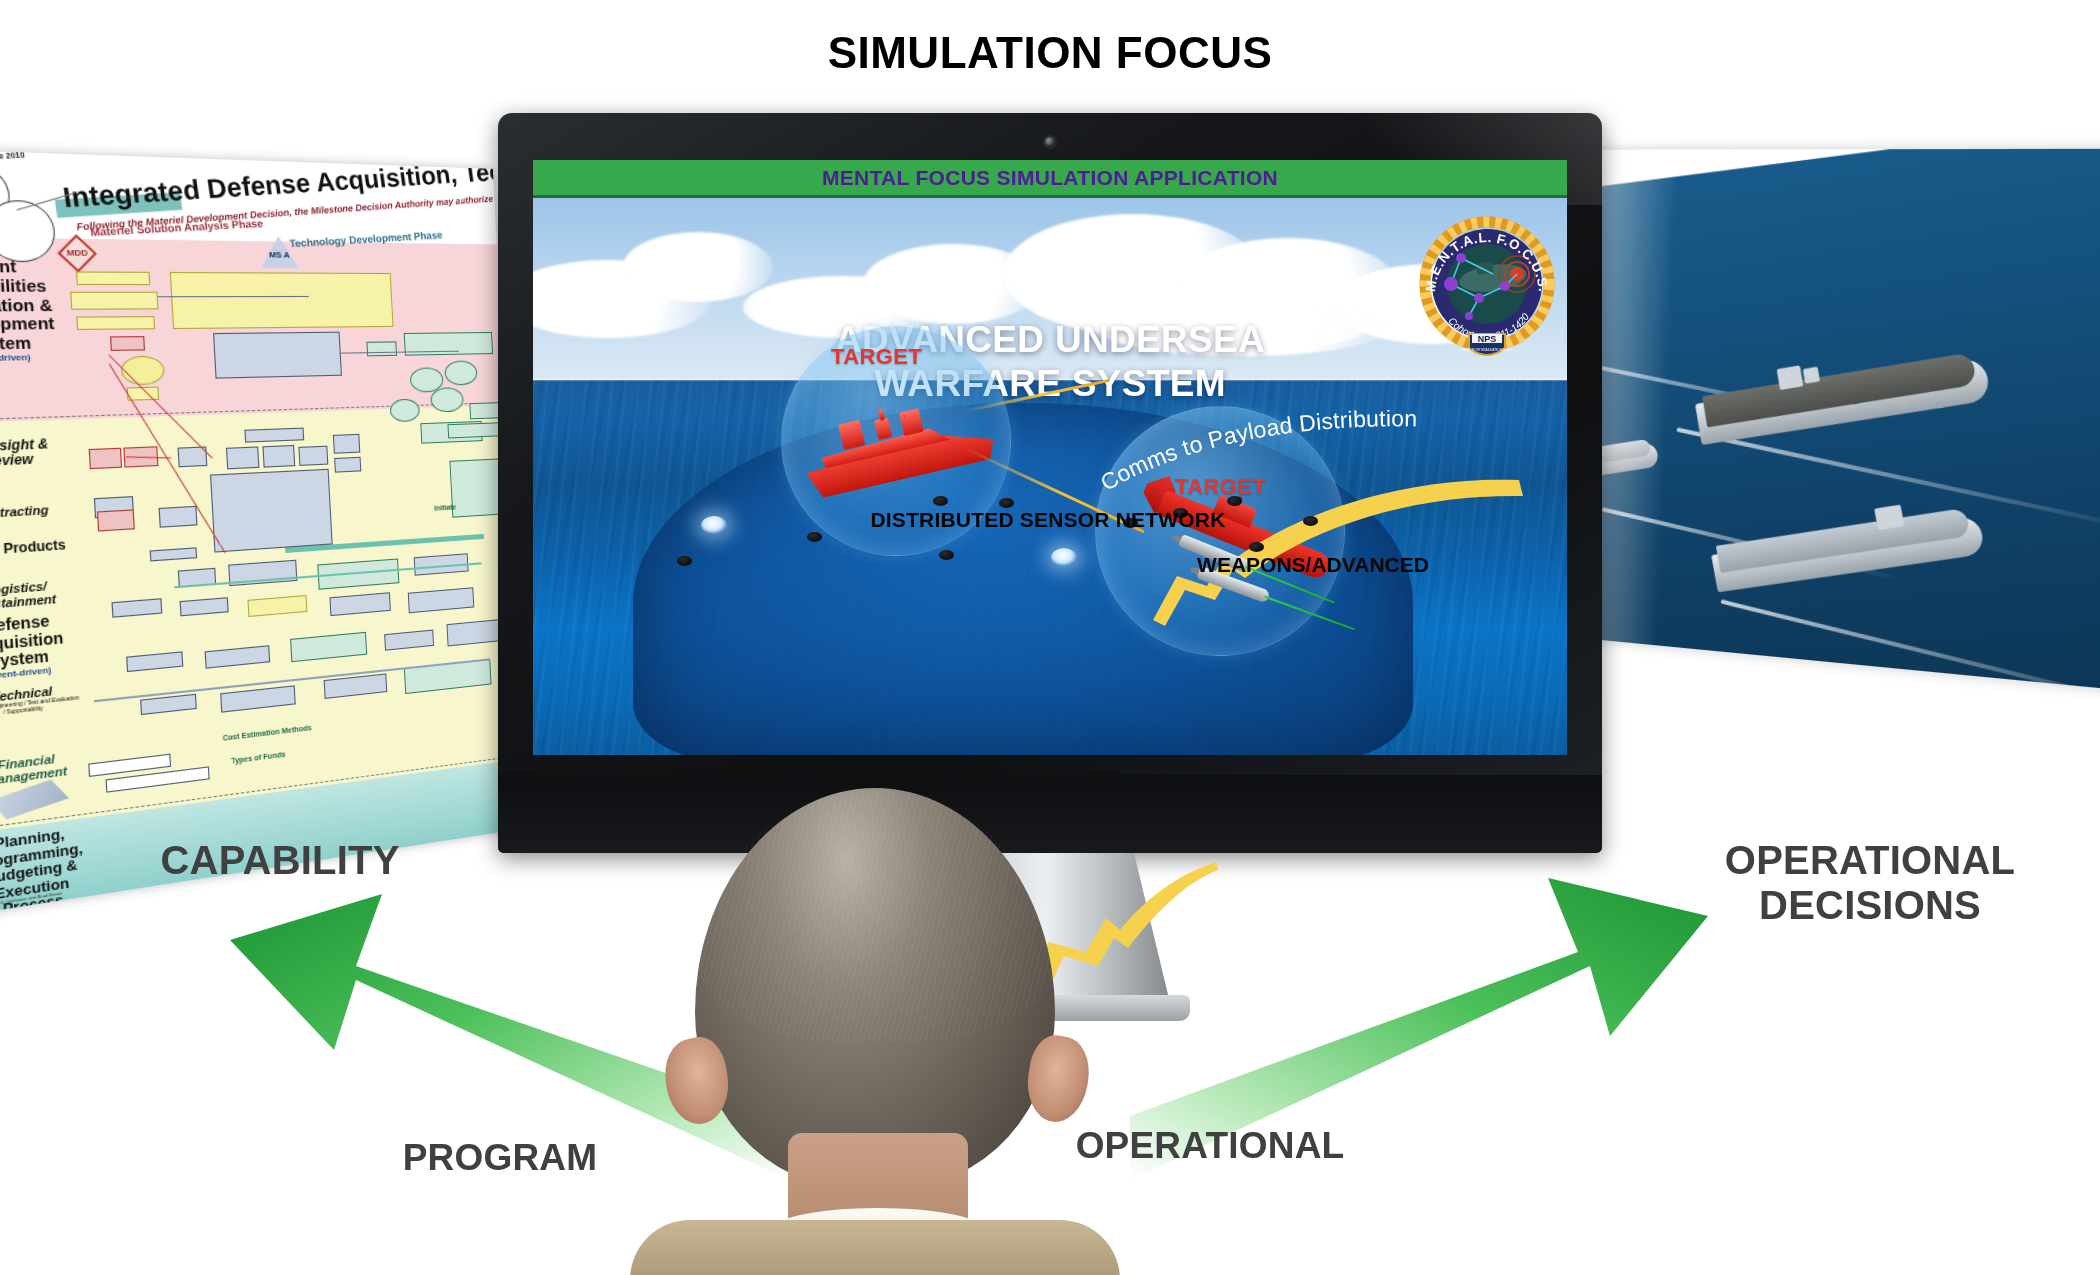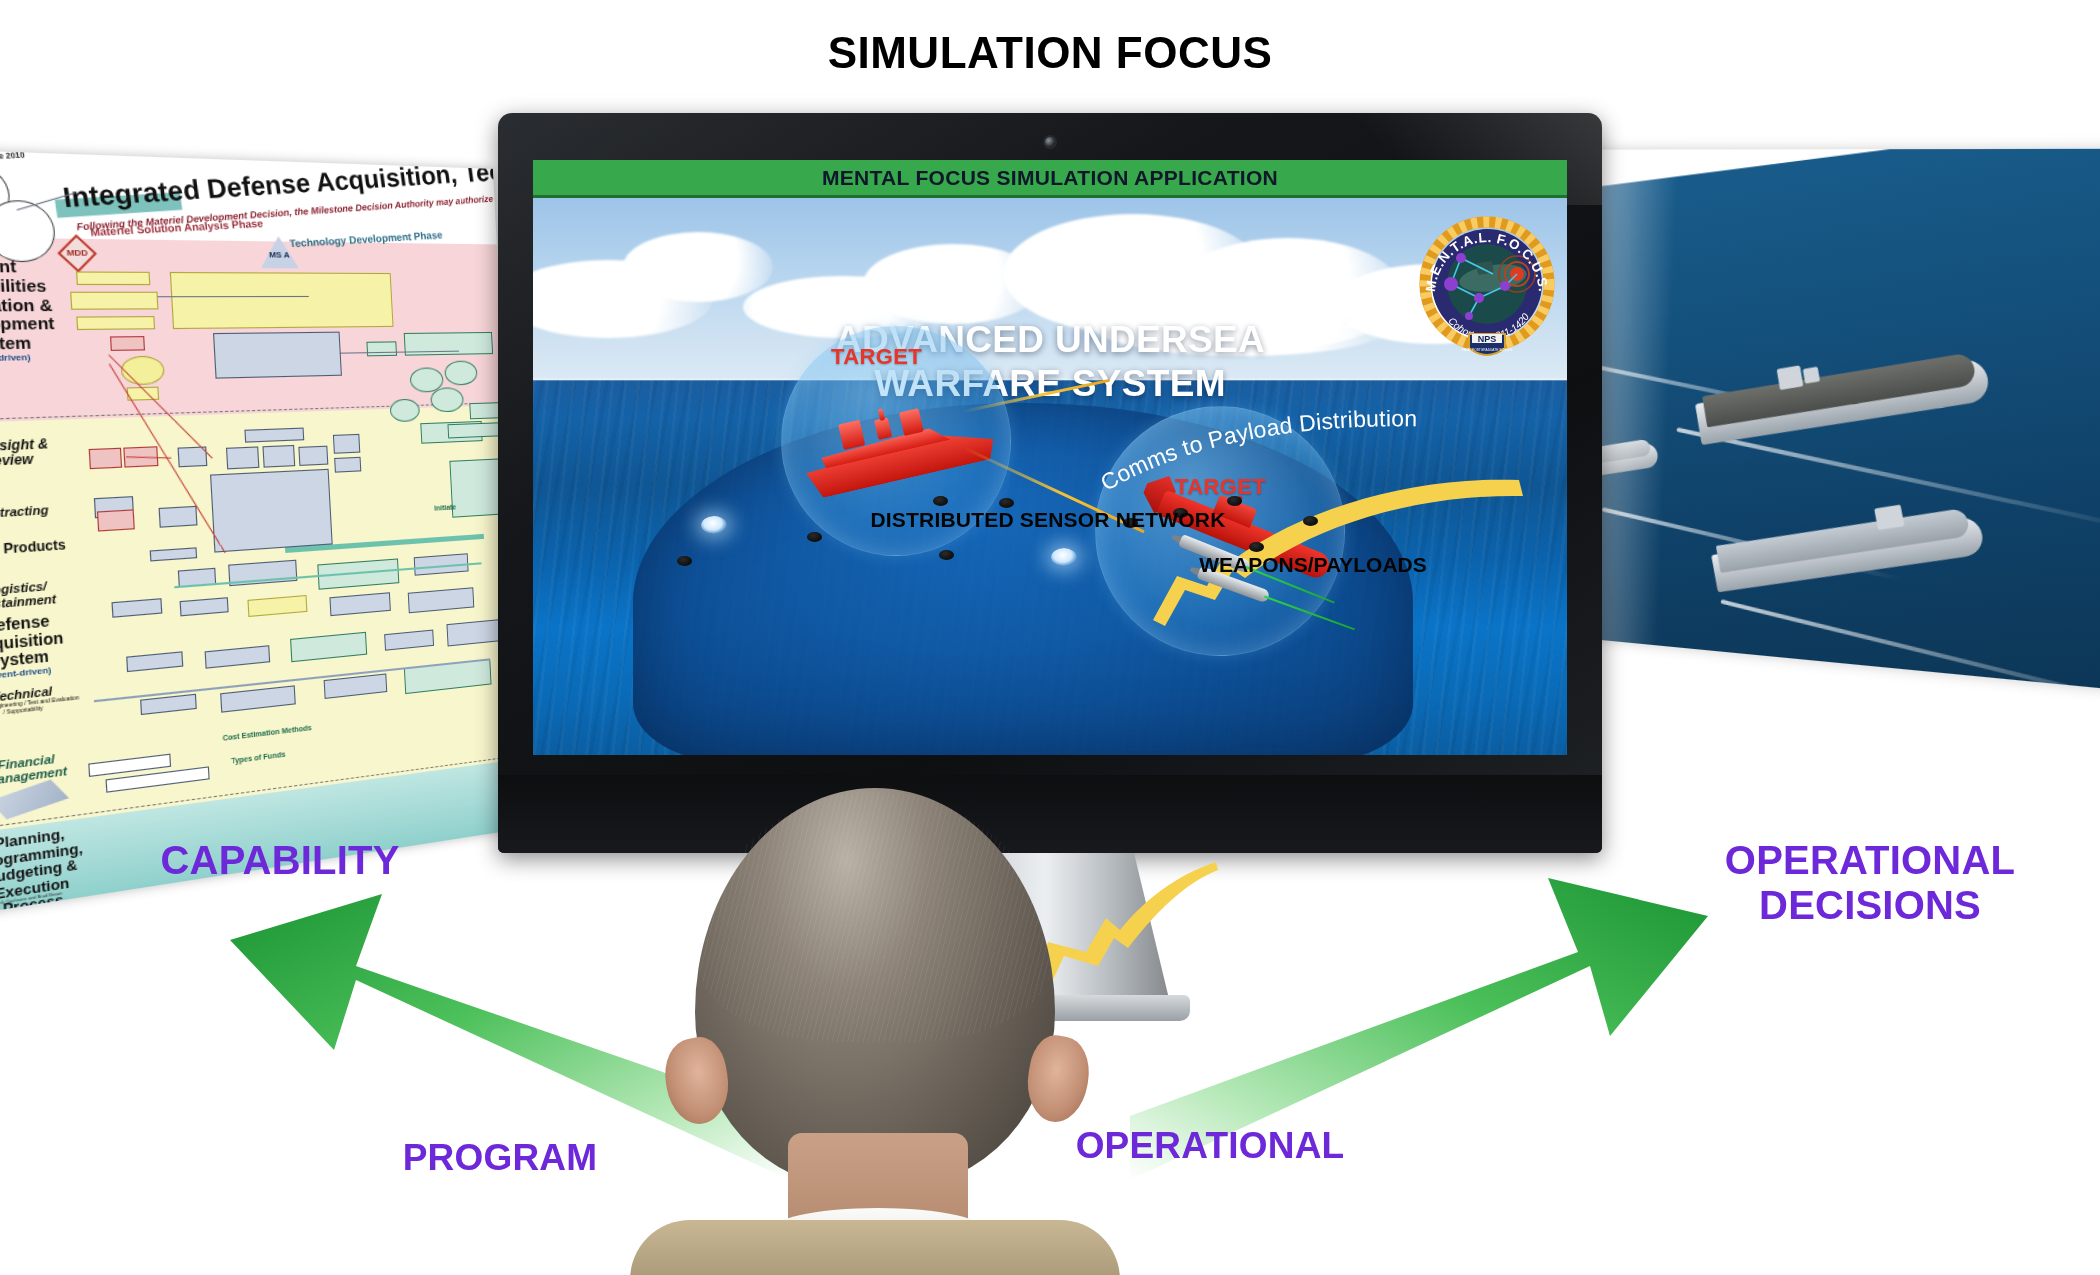--- a/index.html
+++ b/index.html
@@ -167,21 +167,21 @@
     overflow:hidden; background:#0b2f55;
   }
   
   #app-titlebar{
     position:absolute; left:0; top:0; width:100%; height:38px;
     background:#37a84b;
     display:flex; align-items:center; justify-content:center;
     border-bottom:3px solid #1f6f30;
   }
   #app-title-text{
-    color:#0f172a; font-weight:bold; font-size:21px; letter-spacing:.3px;
+    color:#4c1d95; font-weight:bold; font-size:21px; letter-spacing:.3px;
   }
   
   #scene{ position:absolute; left:0; top:38px; width:100%; height:557px; overflow:hidden; }
   #sky{
     position:absolute; left:0; top:0; width:100%; height:182px;
     background:linear-gradient(180deg,#9dc4e8 0%, #b9d6ef 45%, #cfe2f2 78%, #dbe9f4 100%);
   }
   .cloud{
     position:absolute; border-radius:50%;
     background:radial-gradient(circle at 40% 40%, #ffffff 0%, #ffffff 55%, rgba(255,255,255,.45) 80%, rgba(255,255,255,0) 100%);
@@ -386,21 +386,21 @@
     background:linear-gradient(180deg,#c9b794,#ab9a78);
     border-radius:120px 120px 0 0;
   }
 
   
   #arrow-left{ position:absolute; left:230px; top:880px; width:560px; height:310px; }
   #arrow-right{ position:absolute; left:1130px; top:860px; width:590px; height:330px; }
 
   
   .big-label{
-    position:absolute; text-align:center; font-weight:bold; color:#6d28d9;
+    position:absolute; text-align:center; font-weight:bold; color:#404040;
     line-height:1.12; letter-spacing:.2px;
   }
   #label-capability{ left:50px; top:838px; width:460px; font-size:40px; }
   #label-operational{ left:1640px; top:838px; width:460px; font-size:40px; }
   #label-program-analyst{ left:300px; top:1125px; width:400px; font-size:37px;margin-top:12px; }
   #label-operational-planner{ left:1000px; top:1125px; width:420px; font-size:37px; }
 </style>
 </head>
 <body>
 
@@ -718,21 +718,21 @@
         <div class="ttail"></div>
         <div class="tbody"></div>
         <div class="twire"></div>
       </div>
       <div class="torpedo" style="left:668px;top:368px;transform:rotate(20deg);">
         <div class="ttail"></div>
         <div class="tbody"></div>
         <div class="twire"></div>
       </div>
 
-      <div id="wp-label">WEAPONS/PAYLOADS</div>
+      <div id="wp-label">WEAPONS/ADVANCED</div>
     </div>
   </div>
 </div>
 
 <div id="stand-neck"></div>
 <div id="stand-base"></div>
 
 <div id="bolt">
   <svg viewBox="0 0 190 130" width="190" height="130">
     <path d="M 188,6 C 150,18 116,44 92,74 L 78,62 L 58,96 L 20,86 L 6,126

